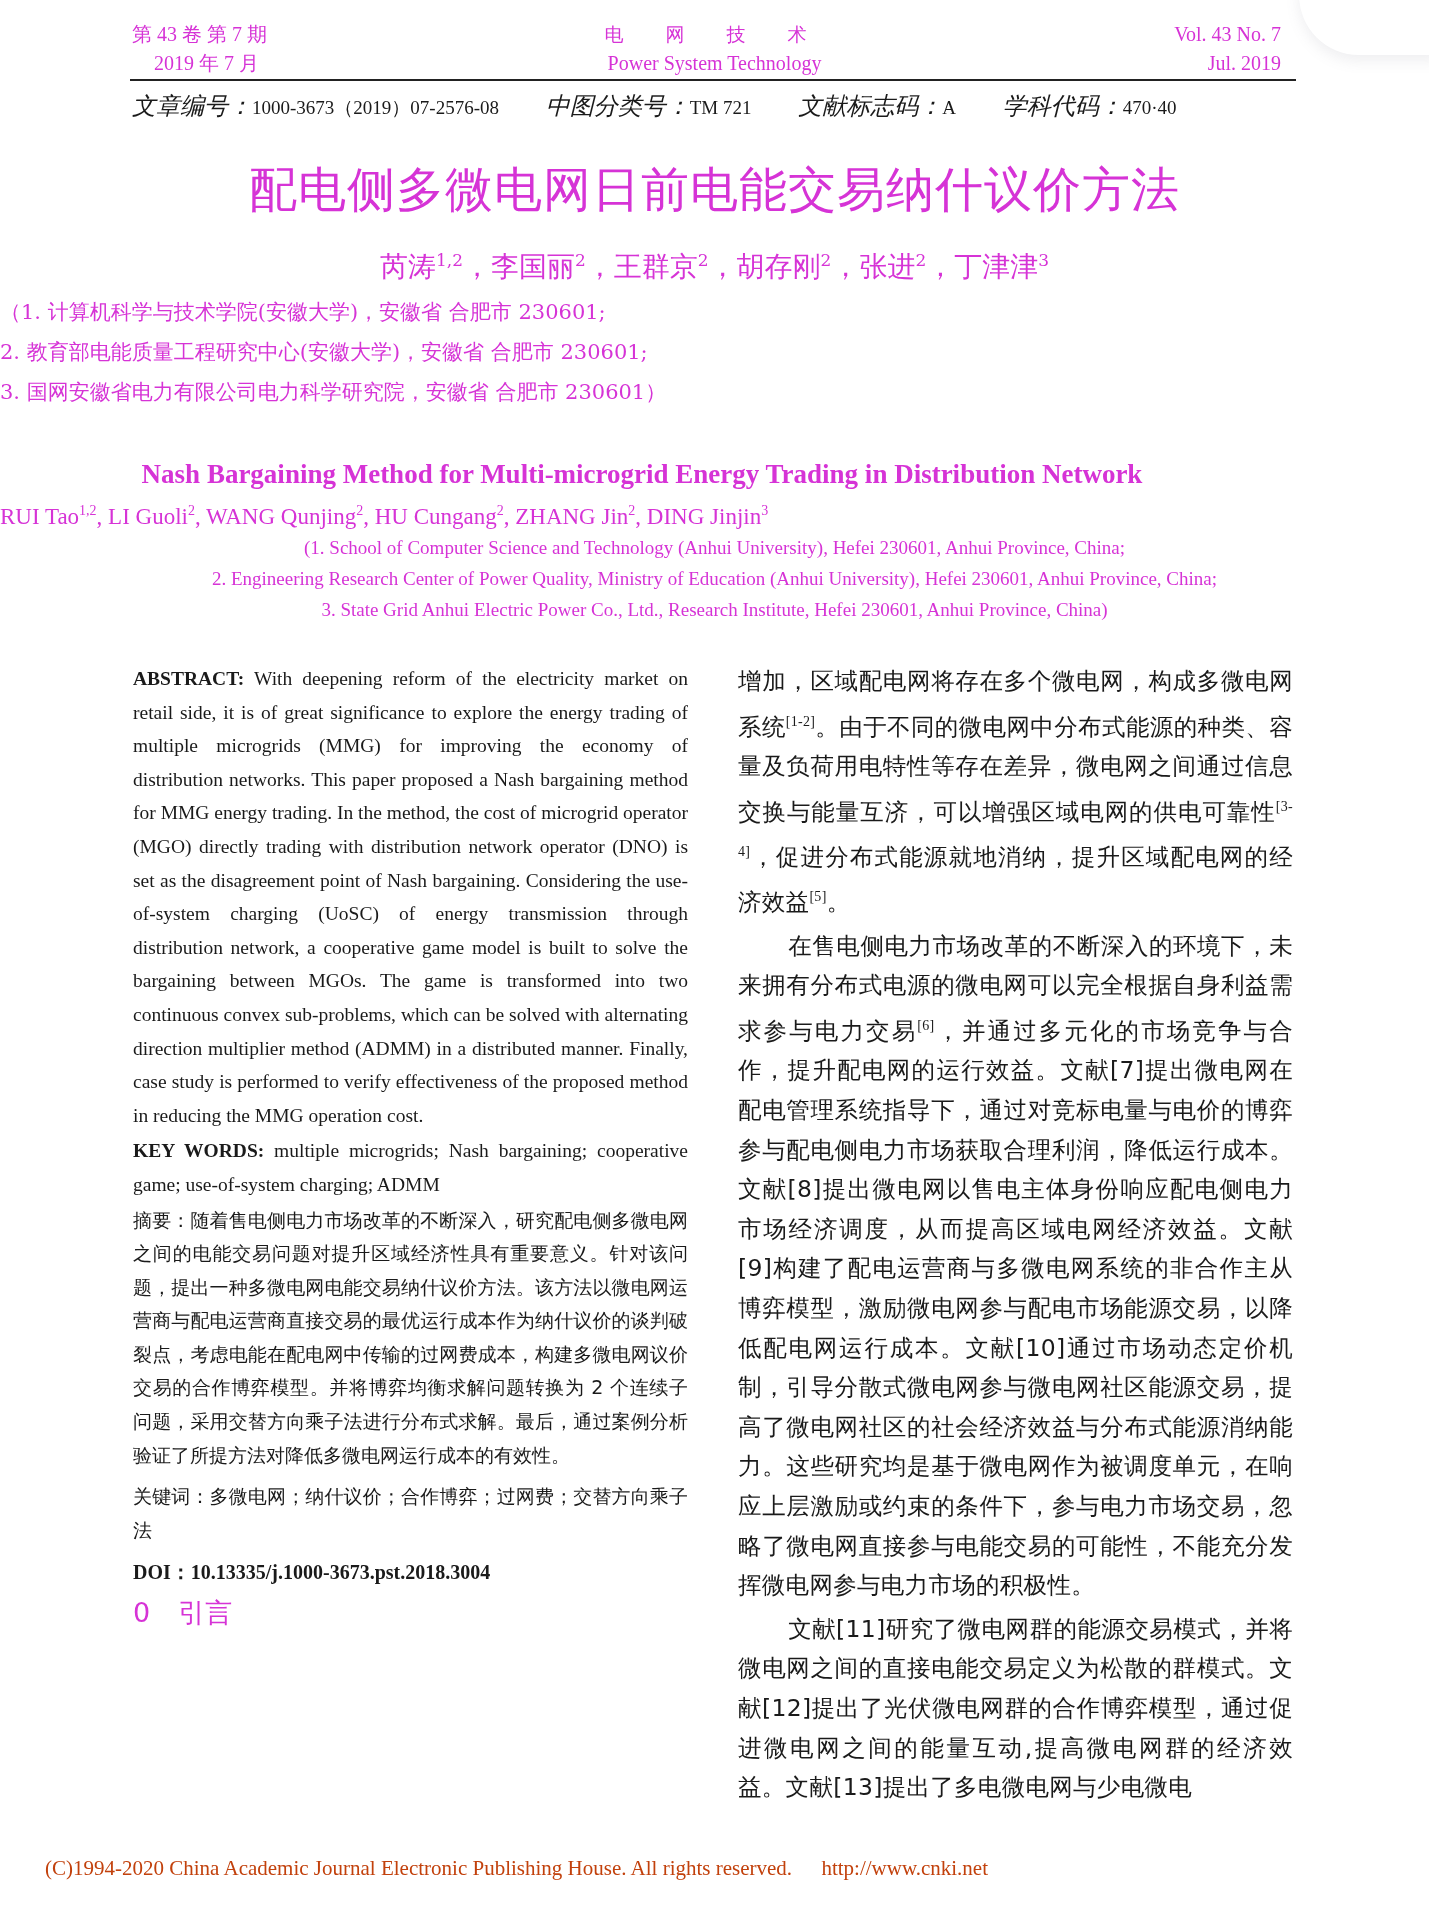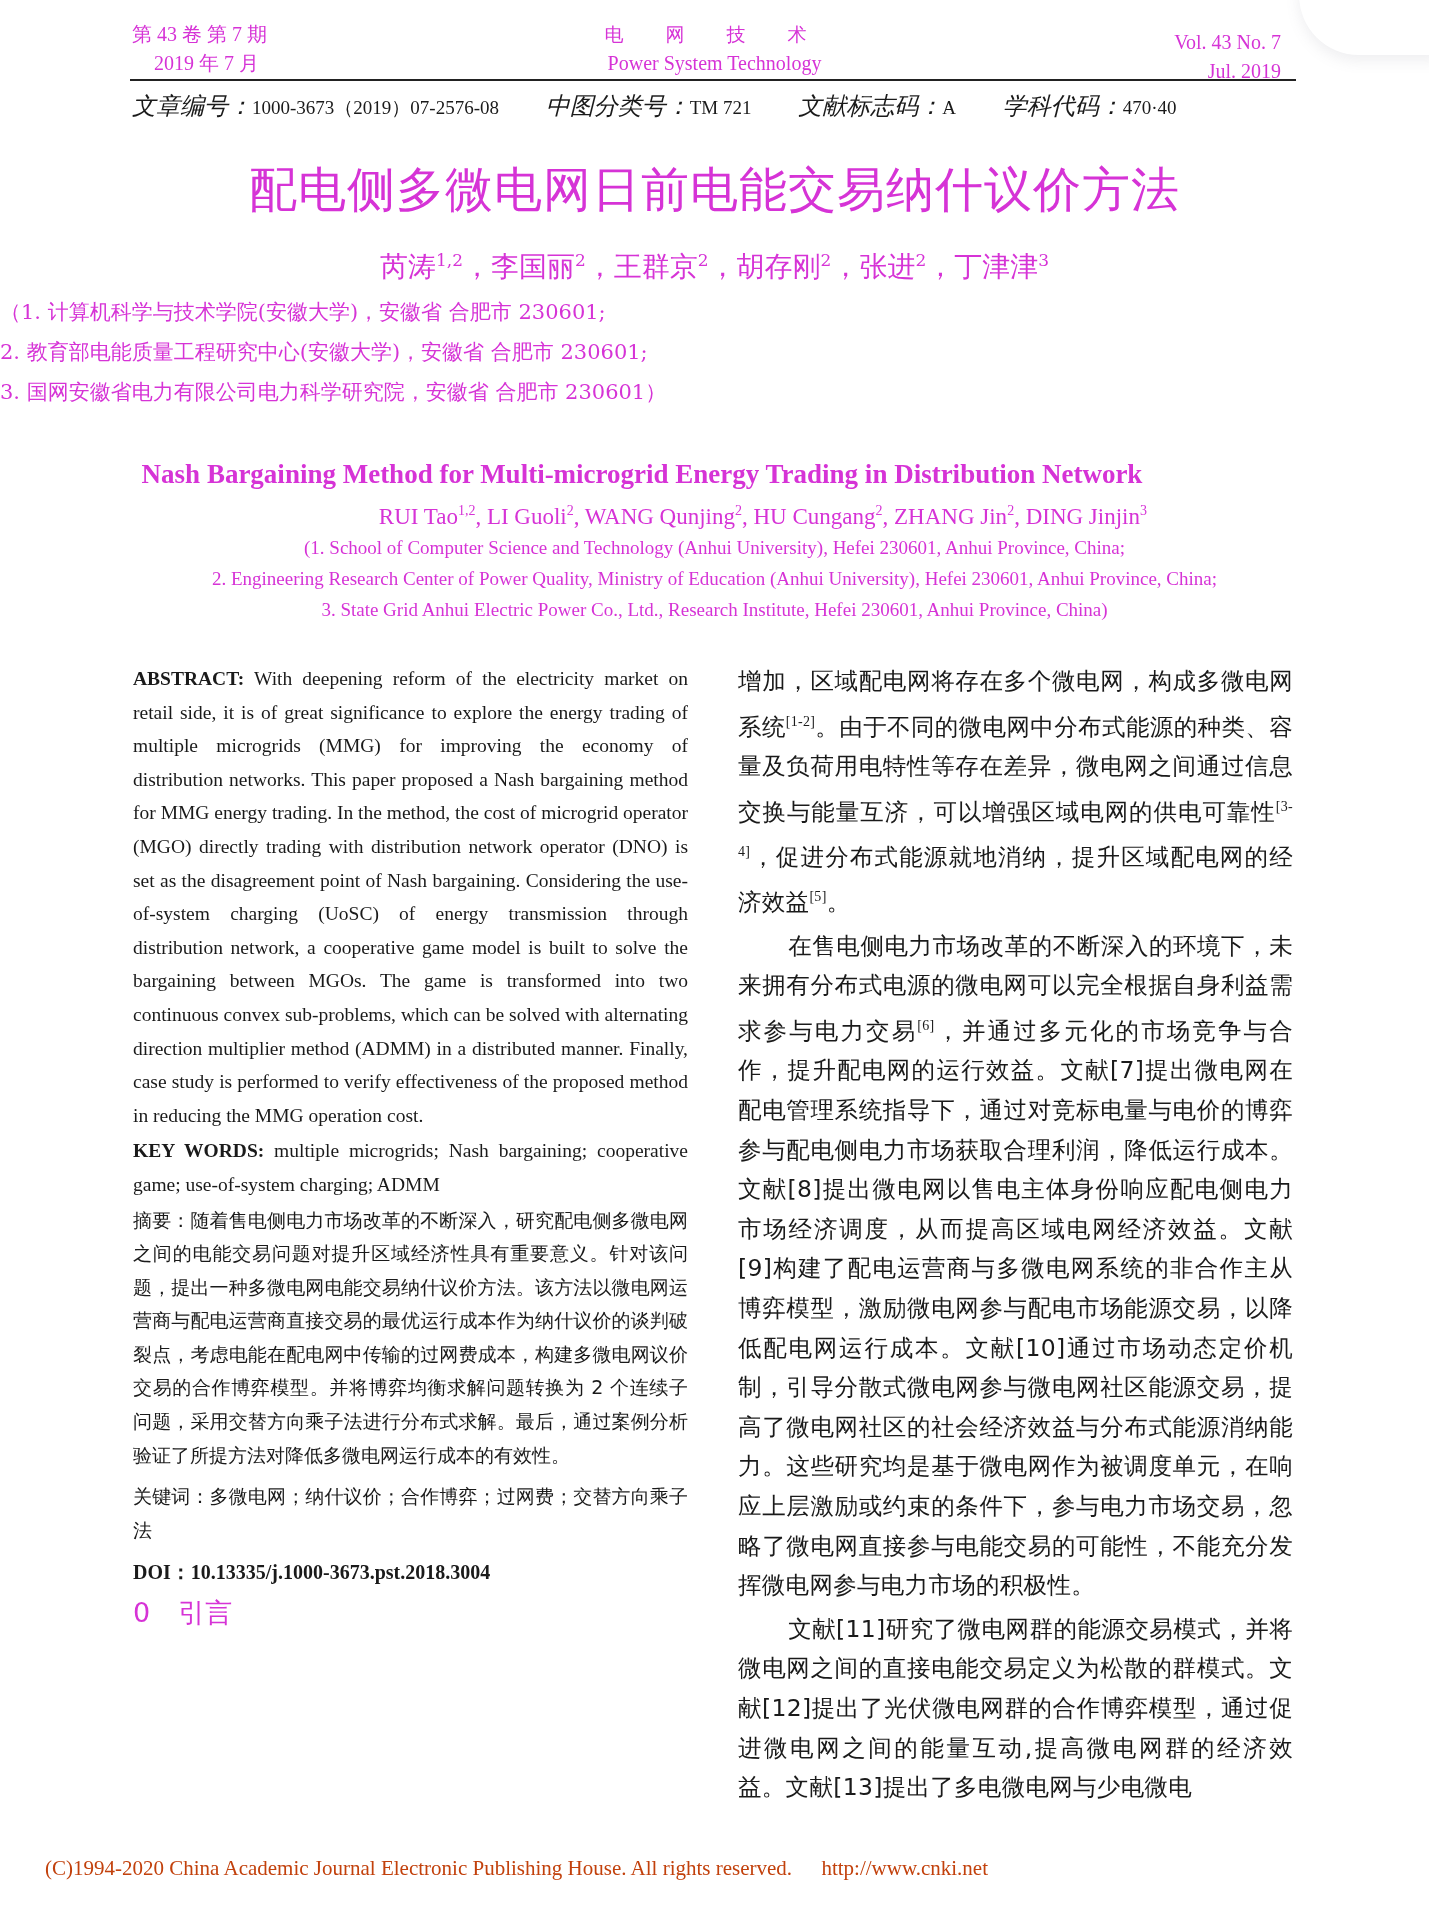--- a/index.html
+++ b/index.html
@@ -10,36 +10,36 @@
 
   
   .corner-overlay { position:absolute; right:-10px; top:-40px; width:140px; height:95px;
     background:#fff; border-bottom-left-radius:60px; box-shadow:0 6px 14px rgba(120,120,140,0.12); }
 
   
   .hdr-left { left:132px; top:20px; font-size:20px; line-height:29px; }
   .hdr-left .l2 { padding-left:22px; }
   .hdr-center { left:0; width:1429px; top:20px; text-align:center; font-size:20px; line-height:29px; }
   .hdr-center .cn { letter-spacing:18px; font-family:"DejaVu Sans", sans-serif; font-size:19px; }
-  .hdr-right { right:148px; top:20px; text-align:right; font-size:20px; line-height:29px;margin-top:8px; }
+  .hdr-right { right:148px; top:20px; text-align:right; font-size:20px; line-height:29px; }
   .hdr-rule { left:130px; width:1166px; top:79px; height:2px; background:#222; }
 
   .meta-row { left:132px; top:92px; font-size:19px; line-height:28px; white-space:nowrap; }
   .meta-row span.item { margin-right:42px; }
   .meta-row .k { font-family:"DejaVu Sans", sans-serif; font-size:24px;font-style:italic; }
 
   .title-cn { left:0; width:1429px; top:158px; text-align:center; font-family:"DejaVu Sans", sans-serif;
               font-size:48px; line-height:62px; letter-spacing:1px; }
   .authors-cn { left:0; width:1429px; top:240px; text-align:center; font-family:"DejaVu Serif", serif;
                 font-size:28px; line-height:40px; }
   .authors-cn sup { font-size:17px; }
   .aff-cn { left:0; width:1429px; text-align:left; font-family:"DejaVu Serif", serif; font-size:21px; line-height:40px; }
 
   .title-en { left:0; width:1284px; top:455px; text-align:center; font-size:27px; font-weight:bold; line-height:38px; }
-  .authors-en { left:8px; width:1139px; top:494px; text-align:right; font-size:23px; line-height:34px; }
+  .authors-en { left:0; width:1139px; top:494px; text-align:left; font-size:23px; line-height:34px; }
   .authors-en sup { font-size:14px; }
   .aff-en { left:0; width:1429px; text-align:center; font-size:19px; line-height:31px; }
 
   
   .col-left { left:133px; top:662px; width:555px; }
   .col-right { left:738px; top:662px; width:555px; }
   .en-par { font-size:19.5px; line-height:33.6px; text-align:justify; text-align-last:left; margin:0; }
   .en-par b { font-weight:bold; }
   .cn-par { font-family:"DejaVu Sans", sans-serif; font-size:19px; line-height:33.6px; text-align:justify; margin:0; }
   .cn-body { font-family:"DejaVu Sans", sans-serif; font-size:23.5px; line-height:39.6px; text-align:justify; margin:0; letter-spacing:0.3px; }

